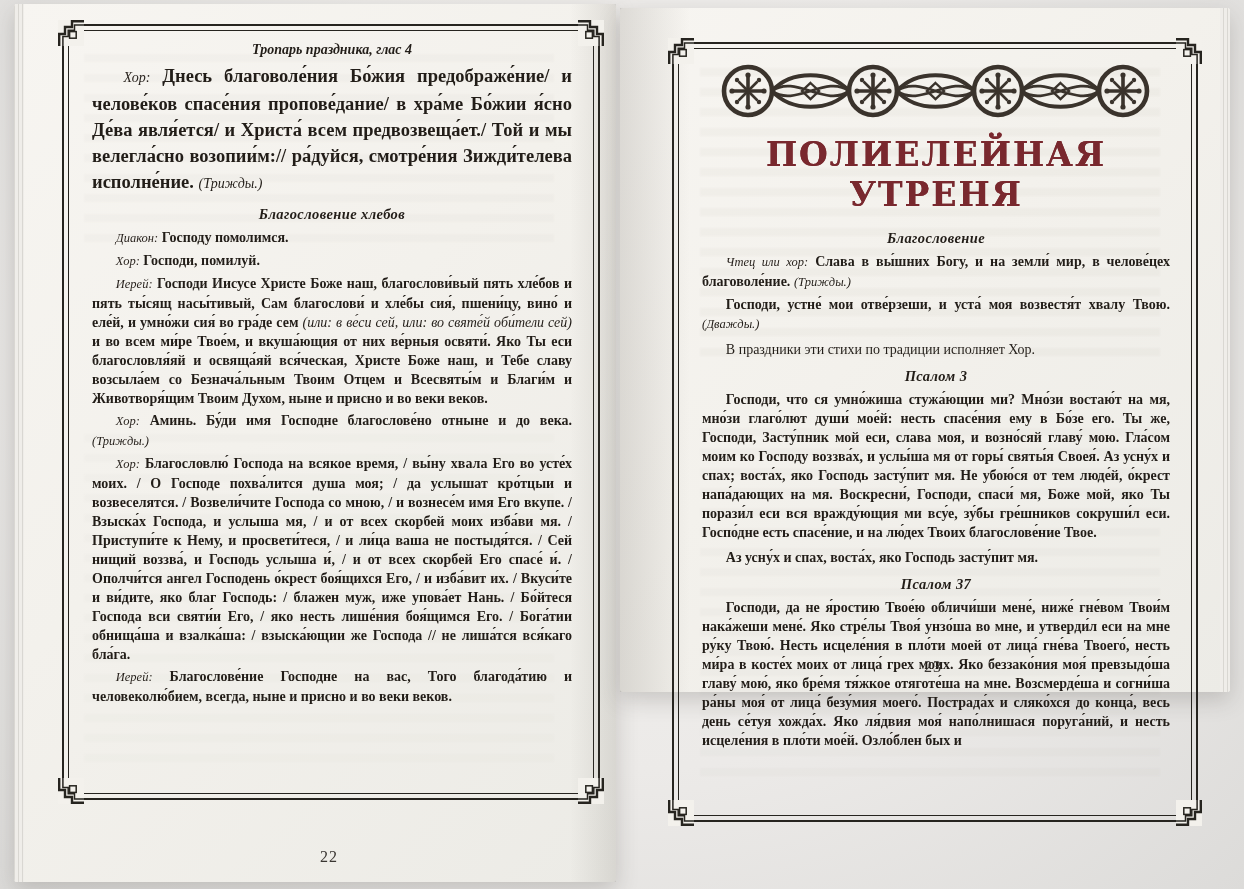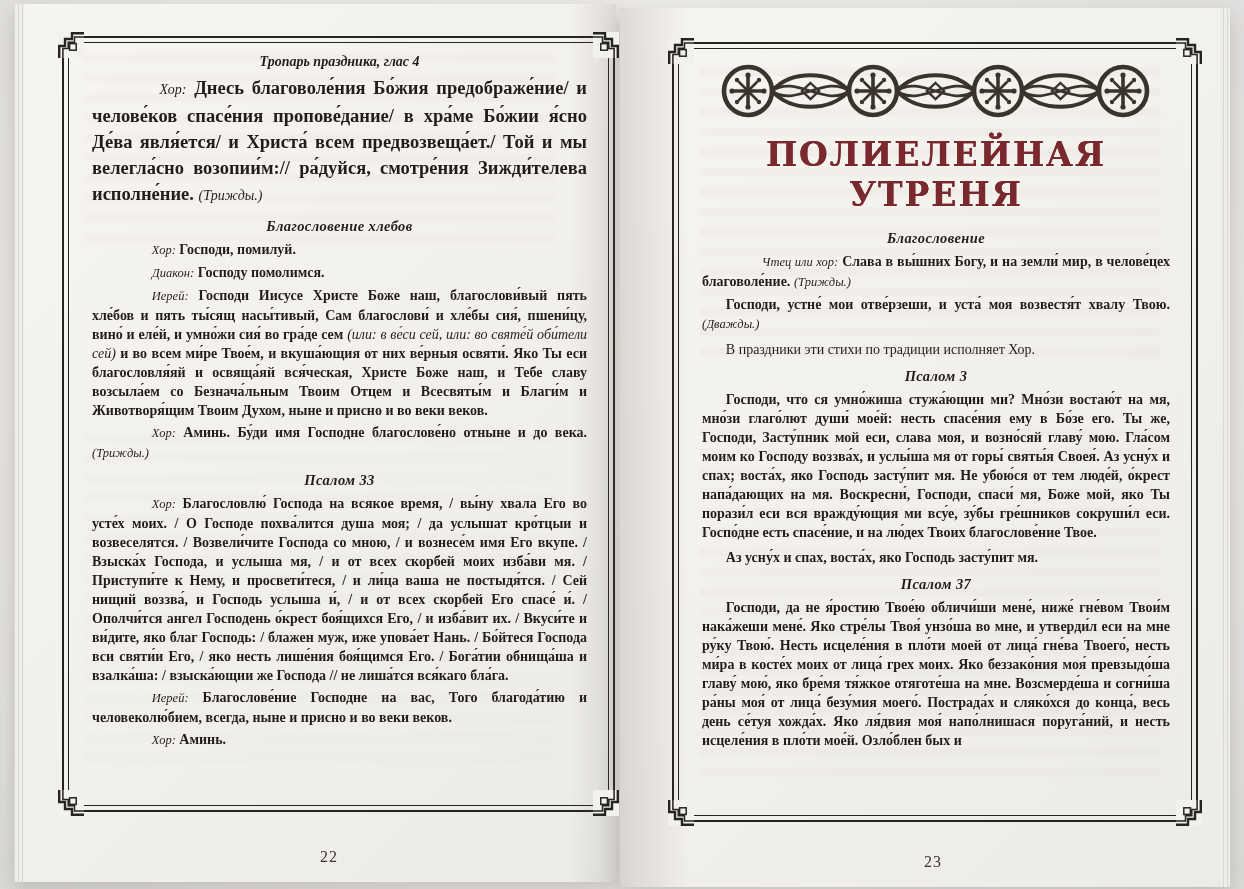--- a/index.html
+++ b/index.html
@@ -15,21 +15,21 @@
     overflow:hidden;
   }
   
   .page{
     position:absolute;
     background:linear-gradient(135deg,#f7f5f1 0%,#f3f1ec 45%,#ecebe6 100%);
     box-shadow:0 8px 22px rgba(70,65,58,.22);
     border-radius:3px;
   }
   .page-left{left:14px;top:4px;width:602px;height:878px;}
-  .page-right{left:620px;top:8px;width:610px;height:879px;}
+  .page-right{left:620px;top:8px;width:610px;height:684px;}
   
   .page-left::after{
     content:"";position:absolute;top:0;right:0;width:46px;height:100%;
     background:linear-gradient(90deg,rgba(0,0,0,0) 0%,rgba(90,85,78,.14) 100%);
     pointer-events:none;
   }
   .page-right::after{
     content:"";position:absolute;top:0;left:0;width:70px;height:100%;
     background:linear-gradient(90deg,rgba(90,85,78,.17) 0%,rgba(0,0,0,0) 100%);
     pointer-events:none;
@@ -40,38 +40,38 @@
     background:repeating-linear-gradient(90deg,#efede9 0 3px,#d9d7d2 3px 4px);border-radius:0 3px 3px 0;}
   
   .bleed{
     position:absolute;pointer-events:none;
     background:repeating-linear-gradient(180deg,rgba(110,102,92,.05) 0 8px,rgba(0,0,0,0) 8px 20px);
     filter:blur(1.3px);
   }
   
   .frame{position:absolute;border:2px solid #26241f;}
   .frame::before{content:"";position:absolute;inset:4px;border:1.4px solid #26241f;}
-  .page-left .frame{left:48px;top:32px;width:534px;height:772px;padding-left:15px;}
+  .page-left .frame{left:48px;top:20px;width:534px;height:772px;}
   .page-right .frame{left:52px;top:34px;width:522px;height:776px;}
   .corner{position:absolute;width:26px;height:26px;z-index:2;}
   .corner.tl{top:-6px;left:-6px;}
   .corner.tr{top:-6px;right:-6px;transform:scaleX(-1);}
   .corner.bl{bottom:-6px;left:-6px;transform:scaleY(-1);}
   .corner.br{bottom:-6px;right:-6px;transform:scale(-1,-1);}
   
   .content{
     position:absolute;inset:0;
     padding:12px 26px 0 28px;
     color:#221d18;
     font-size:14px;line-height:19px;
     text-align:justify;
     overflow:hidden;
   }
   .para{margin:3px 0;text-indent:1.7em;font-weight:700;}
-  .speaker{font-weight:400;font-style:italic;font-size:12.5px;color:#2a241f;margin-left:36px;}
+  .speaker{font-weight:400;font-style:italic;font-size:12.5px;color:#2a241f;}
   .note{font-weight:400;font-style:italic;font-size:12.5px;}
   .inline-note{font-weight:400;font-style:italic;}
   .hdr{
     margin:8px 0 4px;text-align:center;text-indent:0;
     font-style:italic;font-weight:700;font-size:14.5px;letter-spacing:.4px;
   }
   .kicker{
     text-align:center;font-style:italic;font-weight:700;font-size:14px;
     margin:2px 0 4px;
   }
@@ -158,58 +158,53 @@
 
         <p class="para tropar">
           <span class="speaker">Хор:</span>
           <span>Днесь благоволе́ния Бо́жия предображе́ние/ и челове́ков спасе́ния пропове́дание/ в хра́ме Бо́жии я́сно Де́ва явля́ется/ и Христа́ всем предвозвеща́ет./ Той и мы велегла́сно возопии́м:// ра́дуйся, смотре́ния Зижди́телева исполне́ние.</span>
           <span class="note">(Трижды.)</span>
         </p>
 
         <h3 class="hdr">Благословение хлебов</h3>
 
         <p class="para">
-          <span class="speaker">Хор:</span>
-          <span>Господи, помилуй.</span>
-        </p>
-
-        <p class="para">
           <span class="speaker">Диакон:</span>
           <span>Господу помолимся.</span>
+        </p>
+
+        <p class="para">
+          <span class="speaker">Хор:</span>
+          <span>Господи, помилуй.</span>
         </p>
 
         <p class="para">
           <span class="speaker">Иерей:</span>
           <span>Господи Иисусе Христе Боже наш, благослови́вый пять хле́бов и пять ты́сящ насы́тивый, Сам благослови́ и хле́бы сия́, пшени́цу, вино́ и еле́й, и умно́жи сия́ во гра́де сем</span>
           <span class="inline-note">(или: в ве́си сей, или: во святе́й оби́тели сей)</span>
           <span>и во всем ми́ре Твое́м, и вкуша́ющия от них ве́рныя освяти́. Яко Ты еси благословля́яй и освяща́яй вся́ческая, Христе Боже наш, и Тебе славу возсыла́ем со Безнача́льным Твоим Отцем и Всесвяты́м и Благи́м и Животворя́щим Твоим Духом, ныне и присно и во веки веков.</span>
         </p>
 
         <p class="para">
           <span class="speaker">Хор:</span>
           <span>Аминь. Бу́ди имя Господне благослове́но отныне и до века.</span>
           <span class="note">(Трижды.)</span>
         </p>
 
-        <h3 class="hdr">Псалом 33</h3>
 
         <p class="para">
           <span class="speaker">Хор:</span>
           <span>Благословлю́ Господа на всякое время, / вы́ну хвала Его во усте́х моих. / О Господе похва́лится душа моя; / да услышат кро́тцыи и возвеселятся. / Возвели́чите Господа со мною, / и вознесе́м имя Его вкупе. / Взыска́х Господа, и услыша мя, / и от всех скорбей моих изба́ви мя. / Приступи́те к Нему, и просвети́теся, / и ли́ца ваша не постыдя́тся. / Сей нищий воззва́, и Господь услыша и́, / и от всех скорбей Его спасе́ и́. / Ополчи́тся ангел Господень о́крест боя́щихся Его, / и изба́вит их. / Вкуси́те и ви́дите, яко благ Господь: / блажен муж, иже упова́ет Нань. / Бо́йтеся Господа вси святи́и Его, / яко несть лише́ния боя́щимся Его. / Бога́тии обнища́ша и взалка́ша: / взыска́ющии же Господа // не лиша́тся вся́каго бла́га.</span>
         </p>
 
         <p class="para">
           <span class="speaker">Иерей:</span>
           <span>Благослове́ние Господне на вас, Того благода́тию и человеколю́бием, всегда, ныне и присно и во веки веков.</span>
         </p>
 
-        <p class="para">
-          <span class="speaker">Хор:</span>
-          <span>Аминь.</span>
-        </p>
       </div>
     </div>
 
     <div class="pagenum">22</div>
   </section>
 
   <section class="page page-right">
     <div class="paper-edge-r"></div>
     <div class="bleed" style="left:80px;top:60px;width:460px;height:300px;opacity:.75"></div>
     <div class="bleed" style="left:80px;top:420px;width:460px;height:360px;opacity:.5"></div>

